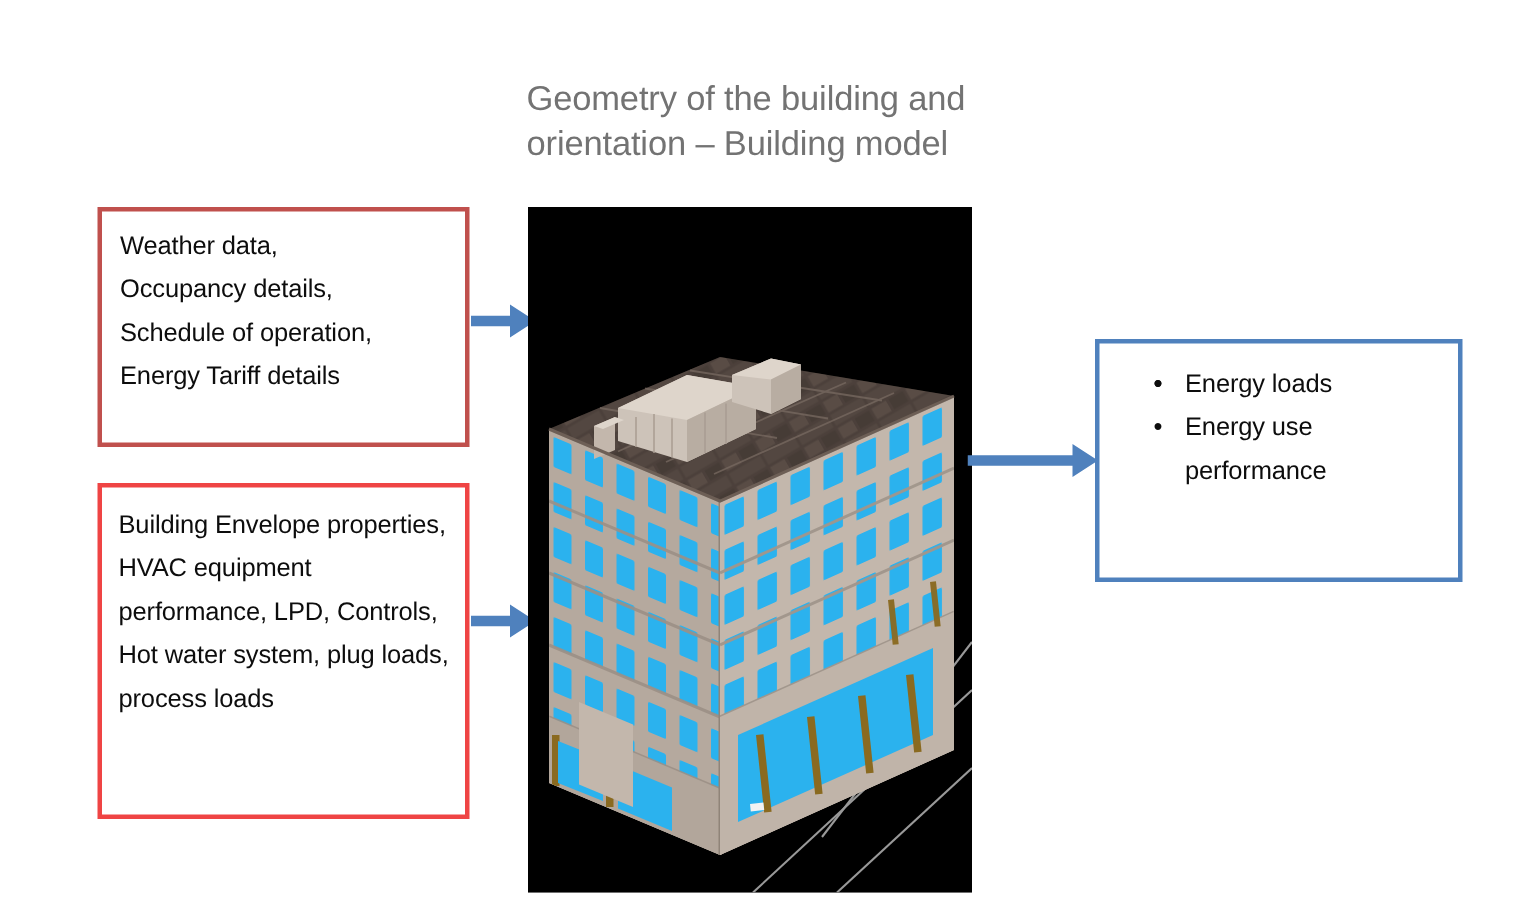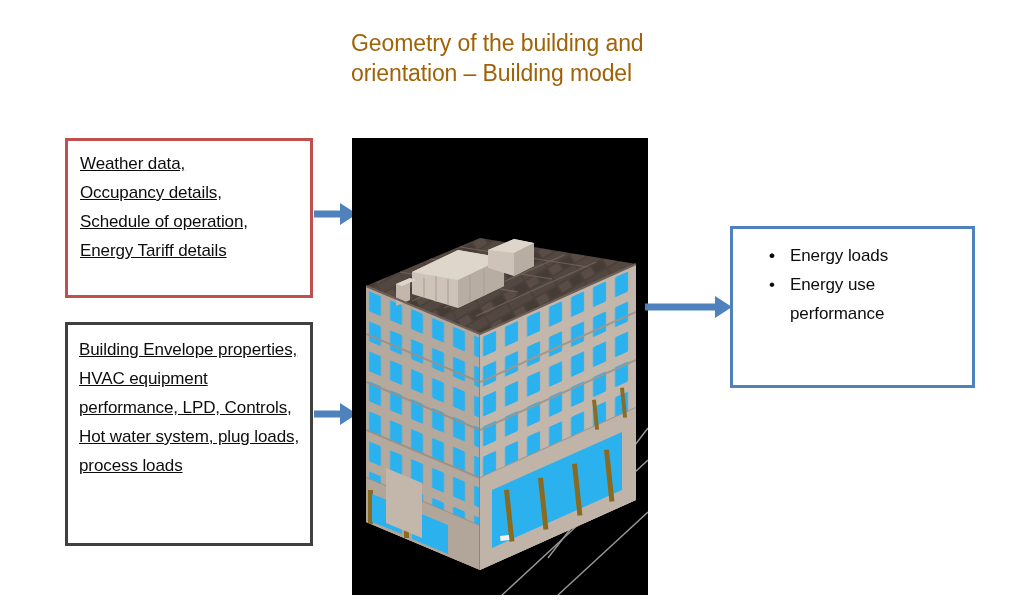--- a/index.html
+++ b/index.html
@@ -20,42 +20,41 @@
     position: absolute;
     inset: 0;
     width: 1024px;
     height: 615px;
   }
 
   
   .title {
     position: absolute;
     left: 351px;
-    top: 28px;
+    top: 50px;
     width: 310px;
     font-size: 23px;
     line-height: 30px;
-    color: #a16207;
+    color: #737373;
     letter-spacing: -0.1px;
     white-space: pre-line;
   }
 
   
   .box {
     position: absolute;
     background: #ffffff;
     box-sizing: border-box;
   }
   .box-text {
     font-size: 17px;
     line-height: 29px;
     color: #0d0d0d;
     white-space: pre-line;
     letter-spacing: -0.1px;
-    text-decoration: underline;
   }
 
   #weather-box {
     left: 65px;
     top: 138px;
     width: 248px;
     height: 160px;
     border: 3px solid #c0504d;
   }
   #weather-box .box-text {
@@ -63,21 +62,21 @@
     left: 12px;
     top: 8px;
     width: 226px;
   }
 
   #envelope-box {
     left: 65px;
     top: 322px;
     width: 248px;
     height: 224px;
-    border: 3px solid #404040;
+    border: 3px solid #ef4444;
   }
   #envelope-box .box-text {
     position: absolute;
     left: 11px;
     top: 10px;
     width: 228px;
   }
 
   
   #output-box {

